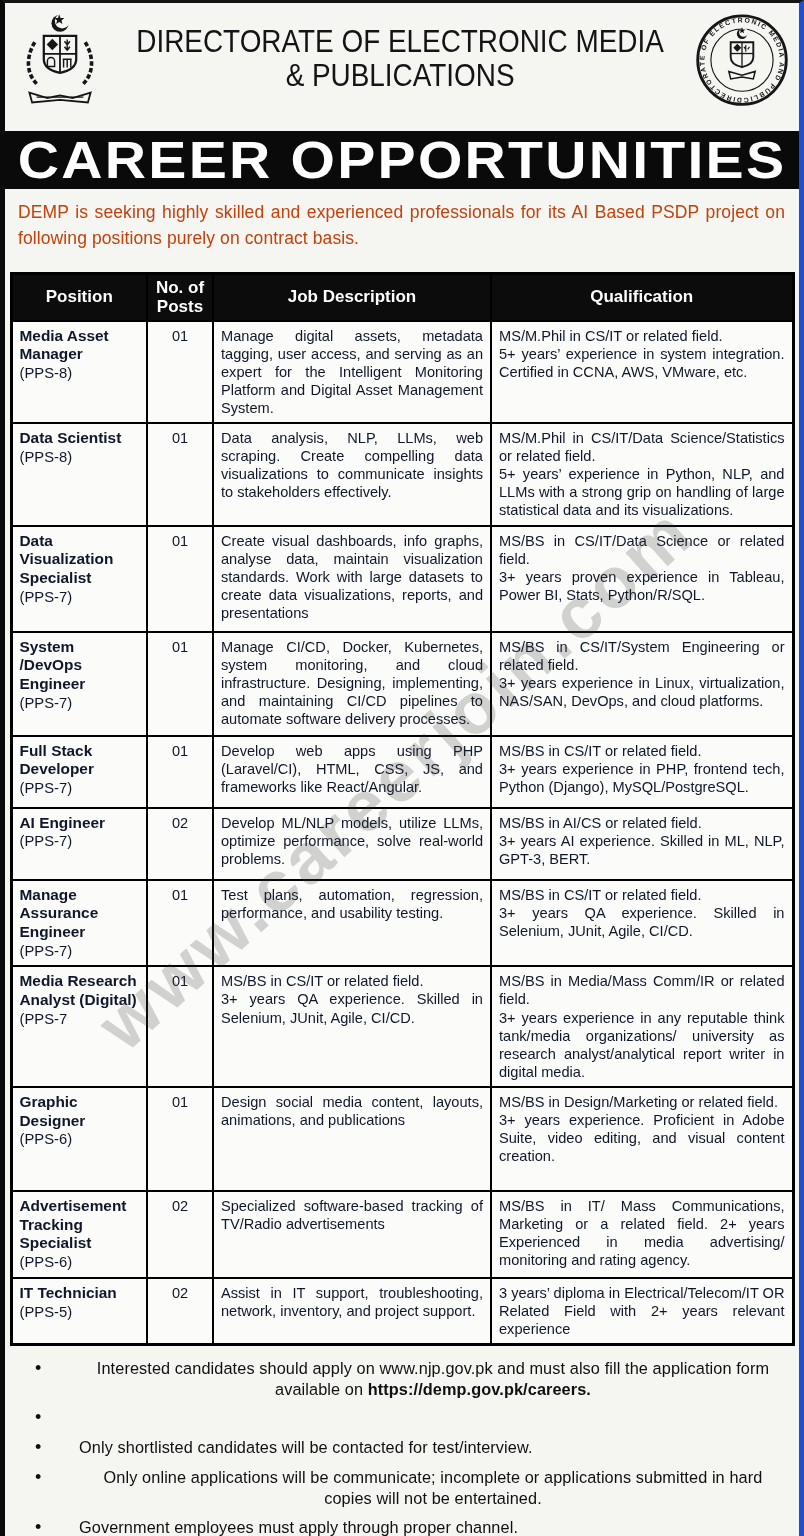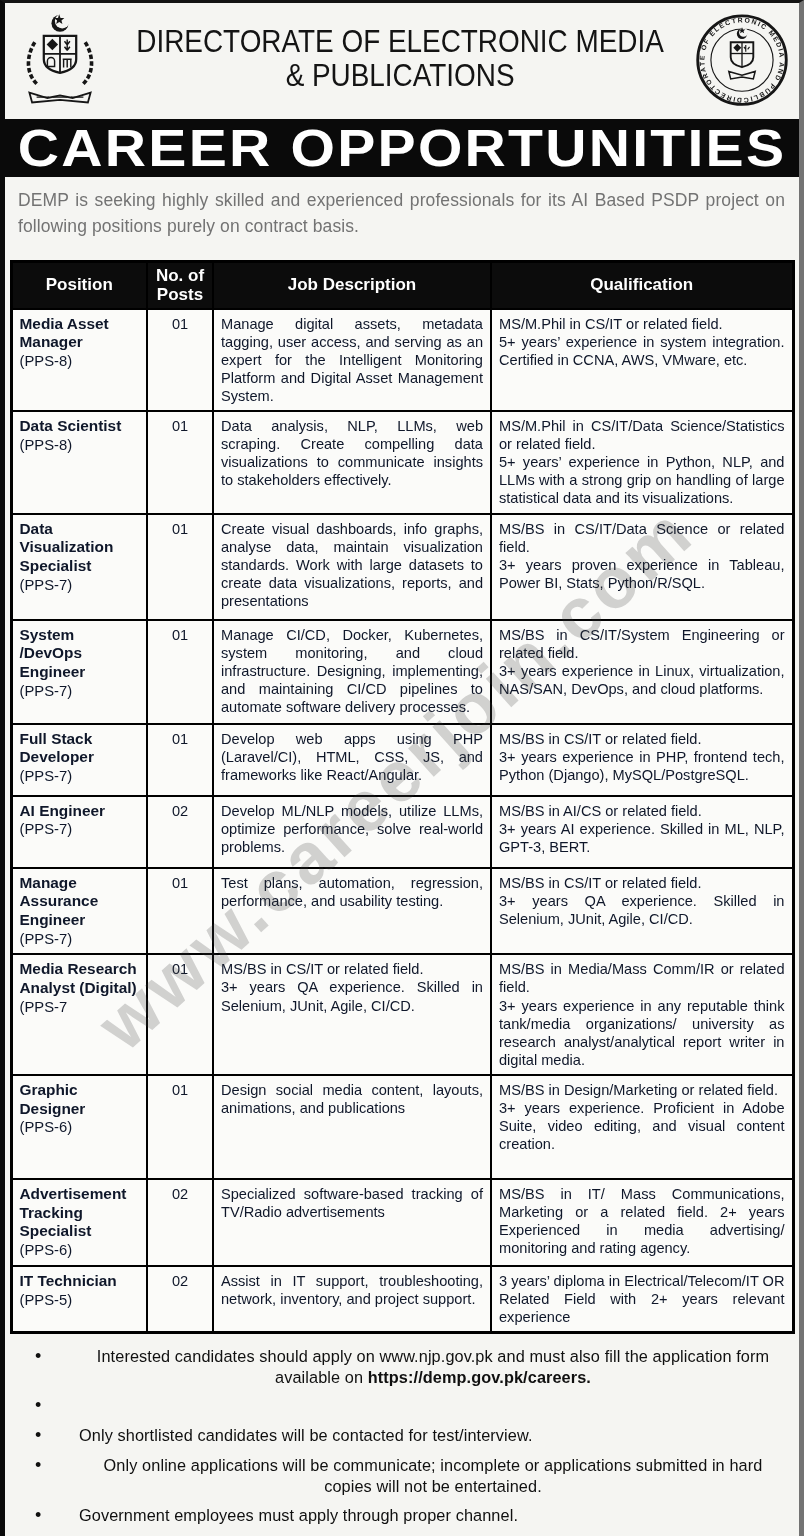--- a/index.html
+++ b/index.html
@@ -4,45 +4,45 @@
 <style>
   :root{ --ink:#101010; --paper:#f5f5f2; --cell:#fbfbf9; }
   html,body{margin:0;padding:0;}
   body{
     width:804px;height:1536px;background:#e9e9e7;
     font-family:"Liberation Sans", sans-serif;color:var(--ink);
   }
   .page{
     position:relative;box-sizing:border-box;width:804px;height:1536px;
     background:var(--paper);
-    border-left:5px solid #0a0a0a;border-right:5px solid #737373;border-top:3px solid #141414;
+    border-left:5px solid #0a0a0a;border-right:5px solid #1d4ed8;border-top:3px solid #141414;
     display:flex;flex-direction:column;overflow:hidden;
   }
   
   .masthead{display:flex;align-items:flex-start;padding:8px 8px 0 10px;height:104px;}
   .emblem-wrap{flex:0 0 92px;}
   .masthead-title{flex:1;text-align:center;padding-top:14px;}
   .title-line{
     font-size:31px;line-height:1.1;color:#141414;letter-spacing:0px;
     transform:scaleX(.9);transform-origin:center;white-space:nowrap;
   }
   .seal-wrap{flex:0 0 100px;}
   
   .banner{
-    margin-top:4px;background:#0a0a0a;height:58px;
+    margin-top:16px;background:#0a0a0a;height:58px;
     display:flex;align-items:center;justify-content:center;
   }
   .banner span{
     color:#fff;font-weight:700;font-size:51px;letter-spacing:2px;white-space:nowrap;
     transform:scaleX(1.12);transform-origin:center;
   }
   
   .intro{
     margin:10px 14px 4px 13px;font-size:17.5px;line-height:1.5;
-    text-align:justify;letter-spacing:.1px;color:#737373;
+    text-align:justify;letter-spacing:.1px;color:#c2410c;
   }
   
   table.jobs{
     border-collapse:collapse;table-layout:fixed;width:782px;margin:16px auto 0;
     border:3px solid #000;background:var(--cell);
   }
   table.jobs th{
     background:#0c0c0c;color:#fff;font-size:17px;font-weight:700;
     padding:3px 2px;border:2px solid #000;line-height:1.15;
   }

